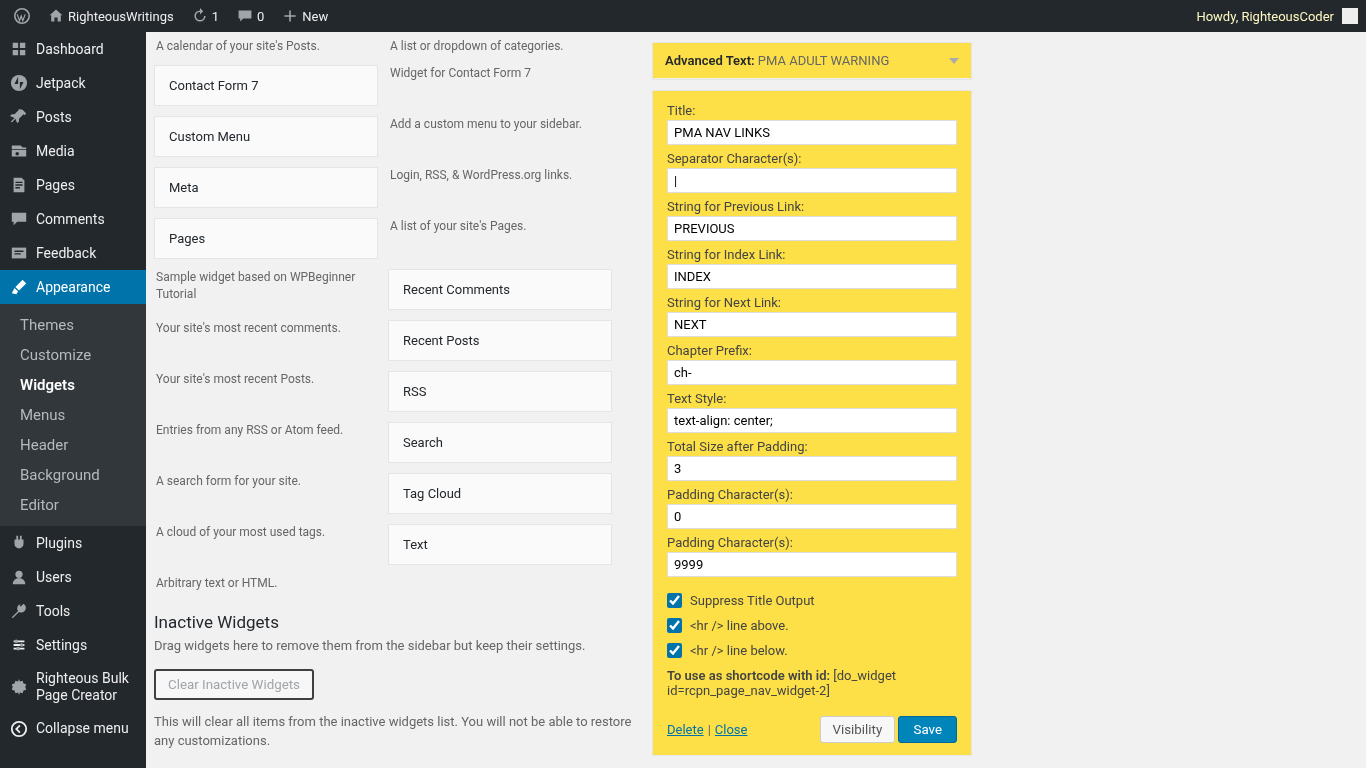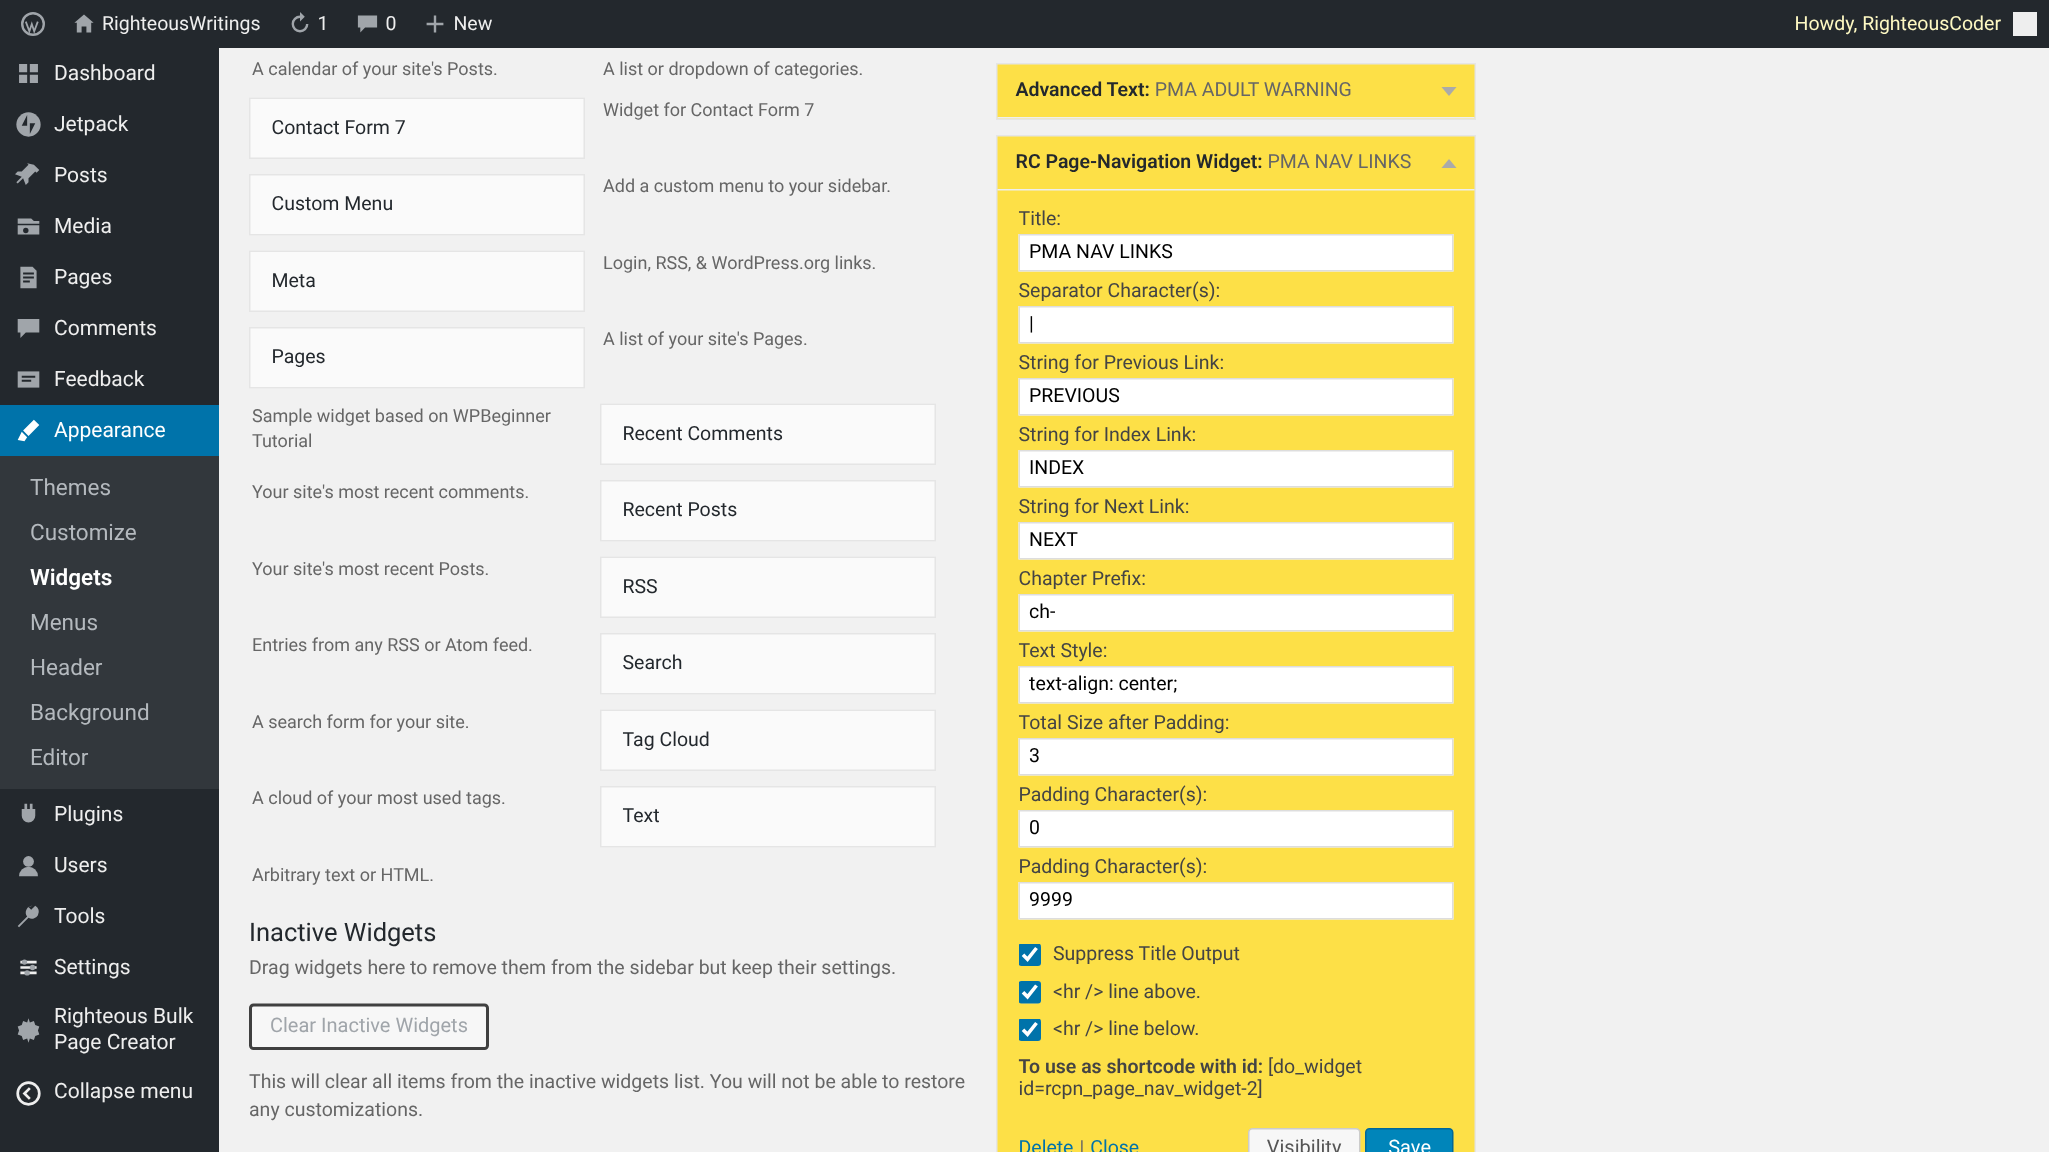--- a/index.html
+++ b/index.html
@@ -12,21 +12,21 @@
 .avatar{width:16px;height:16px;background:#eee}
 .shell{display:flex;height:calc(100vh - 32px)}
 .sidebar{width:146px;background:#23282d;color:#eee;font-size:14px;overflow-y:auto}
 .menu-item{display:flex;align-items:center;gap:8px;padding:8px 10px;cursor:pointer;color:#eee}
 .menu-item svg{width:18px;height:18px;fill:#a0a5aa;flex-shrink:0}
 .menu-item.current{background:#0073aa;color:#fff}
 .menu-item.current svg{fill:#fff}
 .submenu{background:#32373c;padding:6px 0}
 .submenu .sub{padding:6px 20px;color:#b4b9be;cursor:pointer;font-size:15px}
 .submenu .sub.active{color:#fff;font-weight:600}
-.content{flex:1;overflow-y:auto;padding:10px 20px 40px 20px}
+.content{flex:1;overflow-y:auto;padding:10px 20px 40px 8px}
 .cols{display:flex;gap:18px}
 .avail{width:480px}
 .widget-grid{display:flex;flex-wrap:wrap;gap:10px}
 .widget-card{width:224px;background:#fafafa;border:1px solid #e5e5e5;padding:12px 14px;font-weight:400;color:#23282d;cursor:move}
 .widget-desc{width:224px;color:#666;font-size:12px;line-height:1.4;padding:0 2px}
 .inactive-h{font-size:17px;font-weight:400;color:#23282d;margin-top:20px}
 .inactive-p{color:#666;font-size:13px;margin-top:6px}
 .clear-btn{margin-top:16px;background:#f7f7f7;border:2px solid #404040;color:#a0a5aa;padding:6px 12px;border-radius:3px;cursor:not-allowed}
 .clear-note{color:#666;font-size:13px;margin-top:12px;line-height:1.5}
 .widget-area{width:320px}
@@ -236,24 +236,20 @@
 
       <div class="widget-area">
         <div class="wa-box">
           <div class="wa-head">
             <span class="wt"><b>Advanced Text:</b> <span class="sub">PMA ADULT WARNING</span></span>
             <span class="chev down"></span>
           </div>
         </div>
 
         <div class="wa-box">
-          <div class="wa-head">
-            <span class="wt"><b>RC Page-Navigation Widget:</b> <span class="sub">PMA NAV LINKS</span></span>
-            <span class="chev up"></span>
-          </div>
           <div class="wa-body" id="wbody"><label class="fld-label">Title:</label><input class="fld" value="PMA NAV LINKS" style=""><label class="fld-label">Separator Character(s):</label><input class="fld" value="|" style=""><label class="fld-label">String for Previous Link:</label><input class="fld" value="PREVIOUS" style=""><label class="fld-label">String for Index Link:</label><input class="fld" value="INDEX" style=""><label class="fld-label">String for Next Link:</label><input class="fld" value="NEXT" style=""><label class="fld-label">Chapter Prefix:</label><input class="fld" value="ch-" style=""><label class="fld-label">Text Style:</label><input class="fld" value="text-align: center;" style=""><label class="fld-label">Total Size after Padding:</label><input class="fld" value="3" style=""><label class="fld-label">Padding Character(s):</label><input class="fld" value="0" style=""><label class="fld-label">Padding Character(s):</label><input class="fld" value="9999" style=""><div class="cbrow">
                 <input type="checkbox" checked="" style="">
                 <span>Suppress Title Output</span>
               </div><div class="cbrow">
                 <input type="checkbox" checked="" style="">
                 <span>&lt;hr /&gt; line above.</span>
               </div><div class="cbrow">
                 <input type="checkbox" checked="" style="">
                 <span>&lt;hr /&gt; line below.</span>
               </div><div class="shortcode"><b>To use as shortcode with id:</b> <span>[do_widget id=rcpn_page_nav_widget-2]</span></div><div class="actions">

